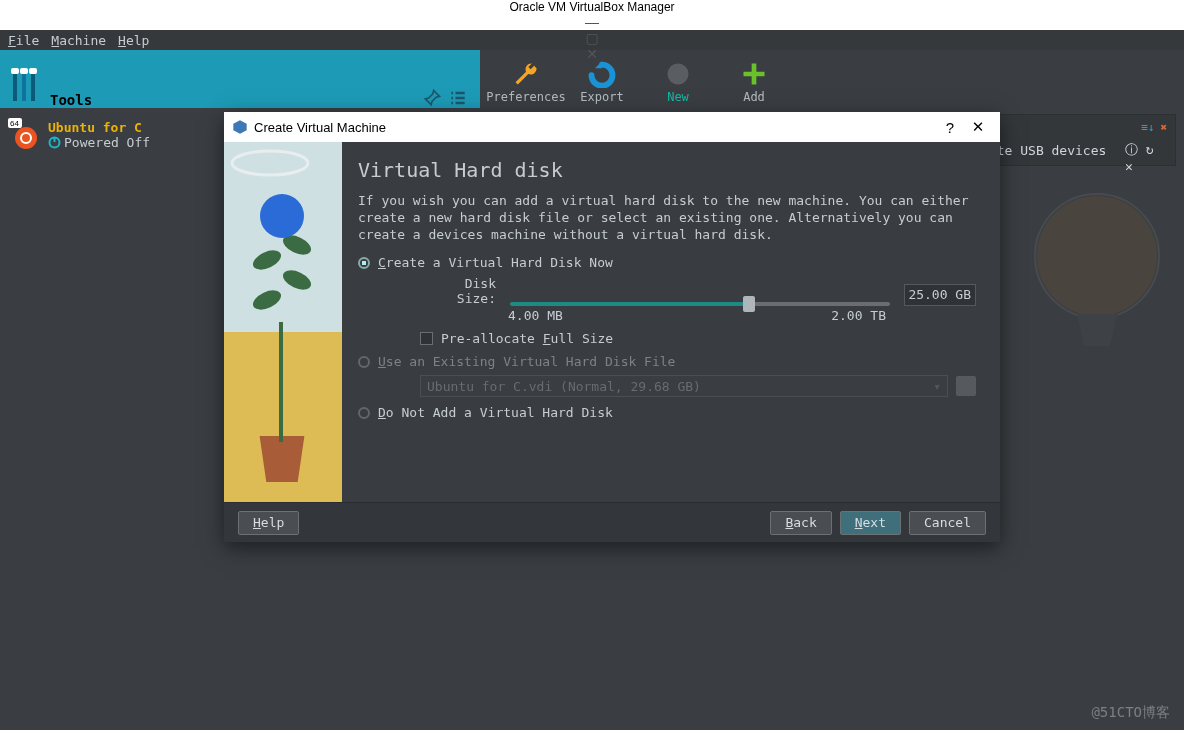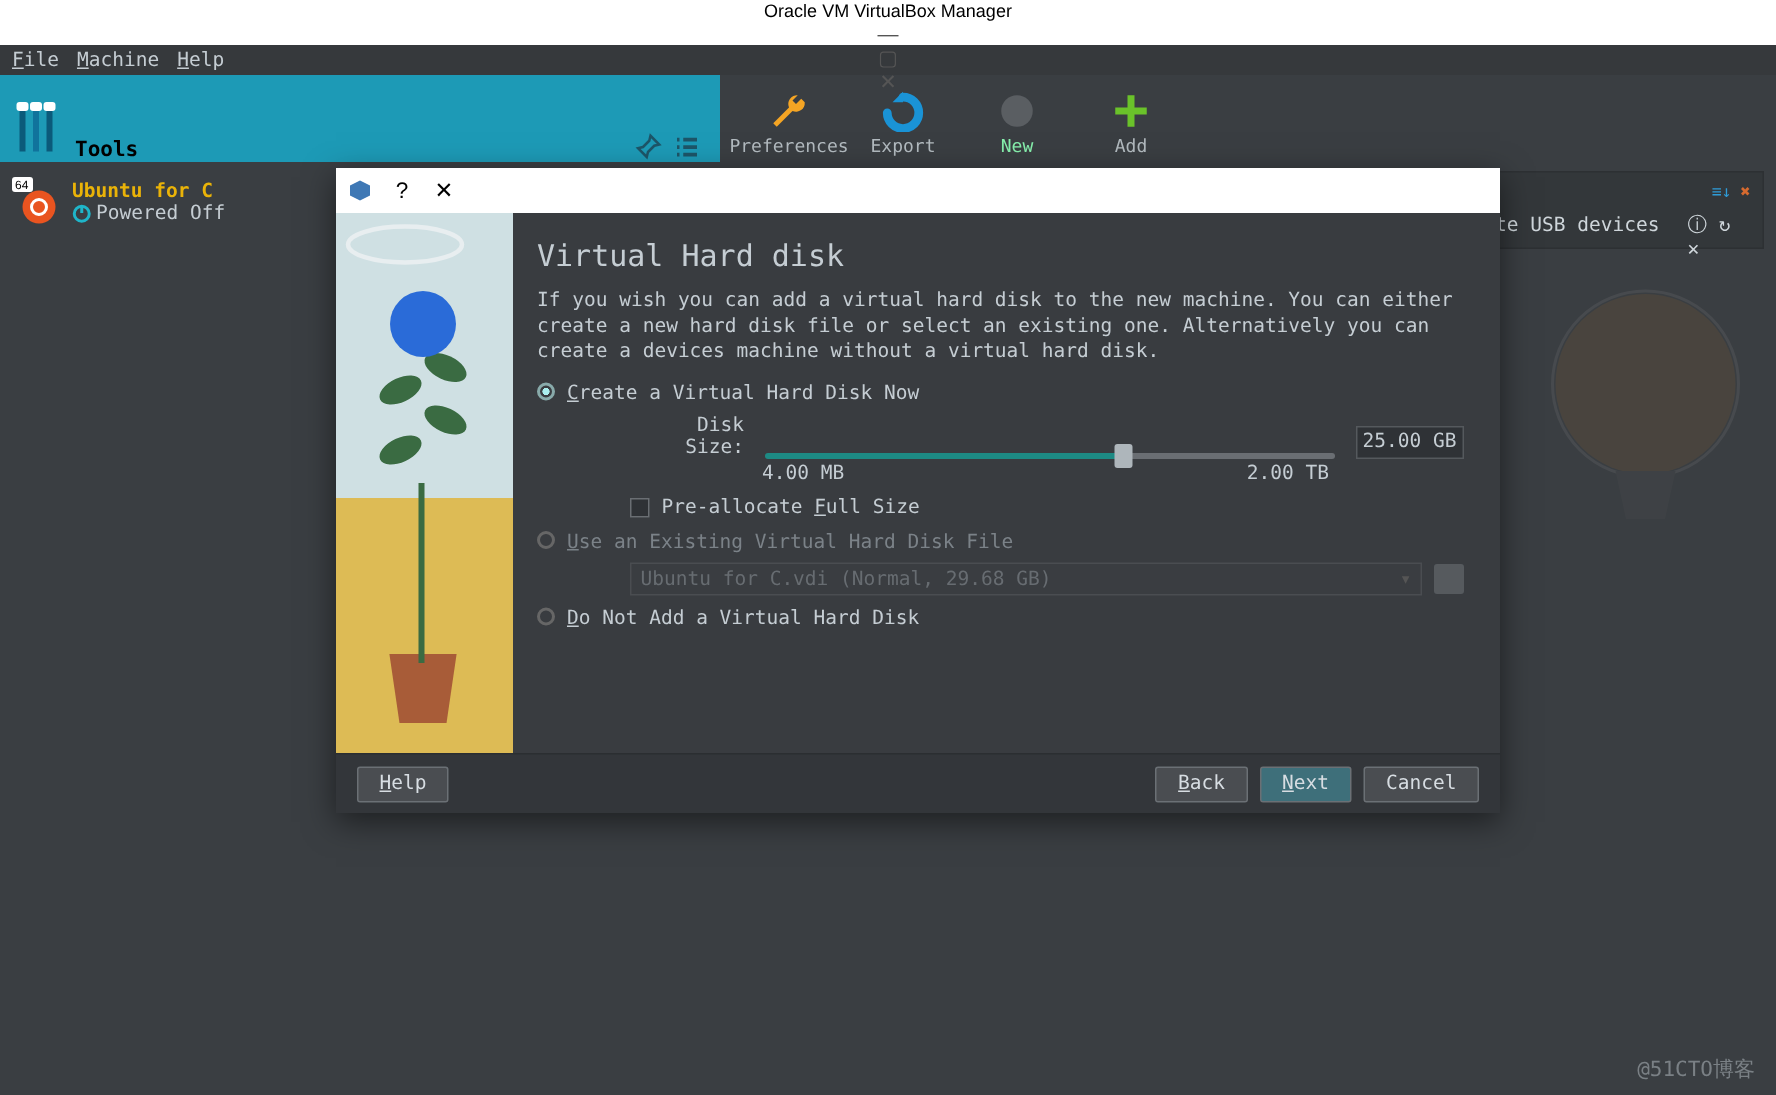--- a/index.html
+++ b/index.html
@@ -73,21 +73,21 @@
     padding:0 8px; font-size:13px;
   }
   .dlg-title .cube { width:16px; height:16px; margin-right:6px;}
   .dlg-title .t { flex:1; }
   .dlg-title .x { width:28px; text-align:center; font-size:15px; }
   .dlg-body { flex:1; display:flex; background:#393c40;}
   .dlg-illus { width:118px; background:#cfe0e3; position:relative; overflow:hidden;}
   .dlg-content { flex:1; padding:16px 24px 8px 16px; font-family:monospace; color:#c5cdd3;}
   .dlg-content h2 { font-family:monospace; font-size:20px; color:#c5cdd3; font-weight:normal; margin-bottom:10px;}
   .dlg-content p { font-size:13px; line-height:17px; margin-bottom:12px;}
-  .opt { display:flex; align-items:flex-start; gap:8px; margin:6px 0;}
+  .opt { display:flex; align-items:center; gap:8px; margin:6px 0;}
   .opt .radio { width:12px;height:12px;border-radius:50%;border:2px solid #8aa;}
   .opt.sel .radio { background: radial-gradient(circle,#aee 0 40%,transparent 45%);}
   .opt .lbl u { text-decoration:underline;}
   .opt.dis { color:#7b8288;}
   .sliderrow {
     margin:6px 0 2px 62px; display:flex; align-items:flex-end; gap:14px;
   }
   .sliderrow .sl-label { width:76px; text-align:right;}
   .sliderrow .track {
     position:relative; height:4px; flex:1;
@@ -183,21 +183,21 @@
       </svg>
     <span>Preferences</span>
   </div>
   <div class="tbtn">
     <svg viewBox="0 0 24 24">
         <path d="M3 13a9 9 0 1 0 9-9" fill="none" stroke="#1a93d6" stroke-width="5" stroke-linecap="round"></path>
         <path d="M12 1 6 7 12 7z" fill="#1a93d6"></path>
       </svg>
     <span>Export</span>
   </div>
-  <div class="tbtn" style="color:#86efac;">
+  <div class="tbtn" style="color:#14b8a6;">
     <svg viewBox="0 0 24 24">
         <circle cx="12" cy="12" r="9" fill="#5a5e62"></circle>
       </svg>
     <span>New</span>
   </div>
   <div class="tbtn">
     <svg viewBox="0 0 24 24">
         <path d="M10 3h4v7h7v4h-7v7h-4v-7H3v-4h7z" fill="#6ac22a"></path>
       </svg>
     <span>Add</span>
@@ -255,20 +255,21 @@
 
     <span class="watermark">@51CTO博客</span>
   </div>
 </div>
 
 <div class="dialog">
   <div class="dlg-title">
     <svg class="cube" viewBox="0 0 24 24">
         <path d="M12 2 22 7v10l-10 5L2 17V7z" fill="#3e78b5"></path>
       </svg>
+    <span class="t">Create Virtual Machine</span>
     <span class="x">?</span>
     <span class="x">✕</span>
   </div>
   <div class="dlg-body">
     <div class="dlg-illus">
       <div class="ill-ground"></div>
       <div class="ill-pot"></div>
       <div class="ill-stem"></div>
       <div class="ill-leaf" style="left:28px;top:150px;transform:rotate(-25deg);"></div>
       <div class="ill-leaf" style="left:58px;top:130px;transform:rotate(25deg);"></div>

